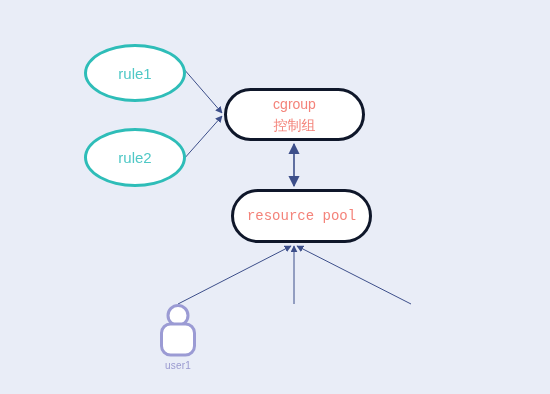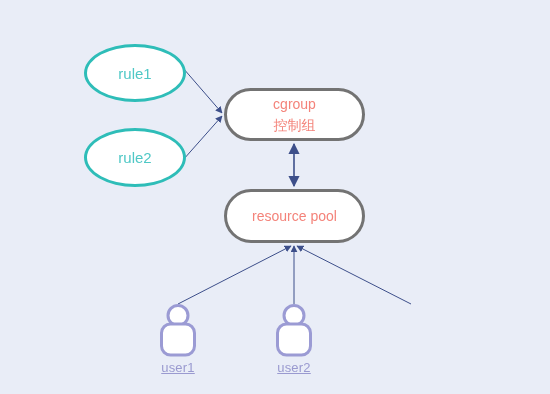--- a/index.html
+++ b/index.html
@@ -36,45 +36,44 @@
     background: #ffffff;
     text-align: center;
   }
   .ellipse-node {
     border: 3px solid #2ebdb8;
     border-radius: 50%;
     color: #4fc8c6;
     font-size: 15px;
   }
   .stadium-node {
-    border: 3px solid #737373;
+    border: 3px solid #0f172a;
     border-radius: 28px;
     color: #f4837a;
     font-size: 14px;
     line-height: 1.45;
   }
   .node-label {
     display: block;
   }
   .user-group {
     position: absolute;
     width: 70px;
     display: flex;
     flex-direction: column;
     align-items: center;
   }
   .user-icon {
     display: block;
   }
   .user-label {
     margin-top: 3px;
-    font-size: 13px;
+    font-size: 10px;
     color: #9a9ad0;
     letter-spacing: 0.2px;
-    text-decoration: underline;
   }
 </style>
 </head>
 <body>
 
 <div id="diagram-canvas">
 
   <svg id="edge-layer" viewBox="0 0 550 394" width="550" height="394" xmlns="http://www.w3.org/2000/svg">
     <defs>
       <marker id="arrow-end" viewBox="0 0 10 10" refX="9" refY="5" markerWidth="7" markerHeight="7" orient="auto-start-reverse">
@@ -101,34 +100,27 @@
 
   <div class="node ellipse-node" style="left:84px; top:128px; width:102px; height:59px;text-align:center;">
     <span class="node-label">rule2</span>
   </div>
 
   <div class="node stadium-node" style="left:224px; top:88px; width:141px; height:53px; flex-direction:column;">
     <span class="node-label">cgroup</span>
     <span class="node-label">控制组</span>
   </div>
 
-  <div class="node stadium-node" style="left:224px; top:189px; width:141px; height:54px;">
+  <div class="node stadium-node" style="left:231px; top:189px; width:141px; height:54px;font-family:Liberation Mono, monospace;">
     <span class="node-label">resource pool</span>
   </div>
 
   <div class="user-group" style="left:143px; top:303px;">
     <svg class="user-icon" width="46" height="54" viewBox="0 0 46 54" xmlns="http://www.w3.org/2000/svg">
       <circle cx="23" cy="12.5" r="10" fill="#ffffff" stroke="#9b9bd4" stroke-width="3"></circle>
       <rect x="6.5" y="21" width="33" height="31" rx="9" ry="9" fill="#ffffff" stroke="#9b9bd4" stroke-width="3"></rect>
     </svg>
     <span class="user-label">user1</span>
   </div>
 
-  <div class="user-group" style="left:259px; top:303px;">
-    <svg class="user-icon" width="46" height="54" viewBox="0 0 46 54" xmlns="http://www.w3.org/2000/svg">
-      <circle cx="23" cy="12.5" r="10" fill="#ffffff" stroke="#9b9bd4" stroke-width="3"></circle>
-      <rect x="6.5" y="21" width="33" height="31" rx="9" ry="9" fill="#ffffff" stroke="#9b9bd4" stroke-width="3"></rect>
-    </svg>
-    <span class="user-label">user2</span>
-  </div>
 
 
 </div>
 
 </body></html>

